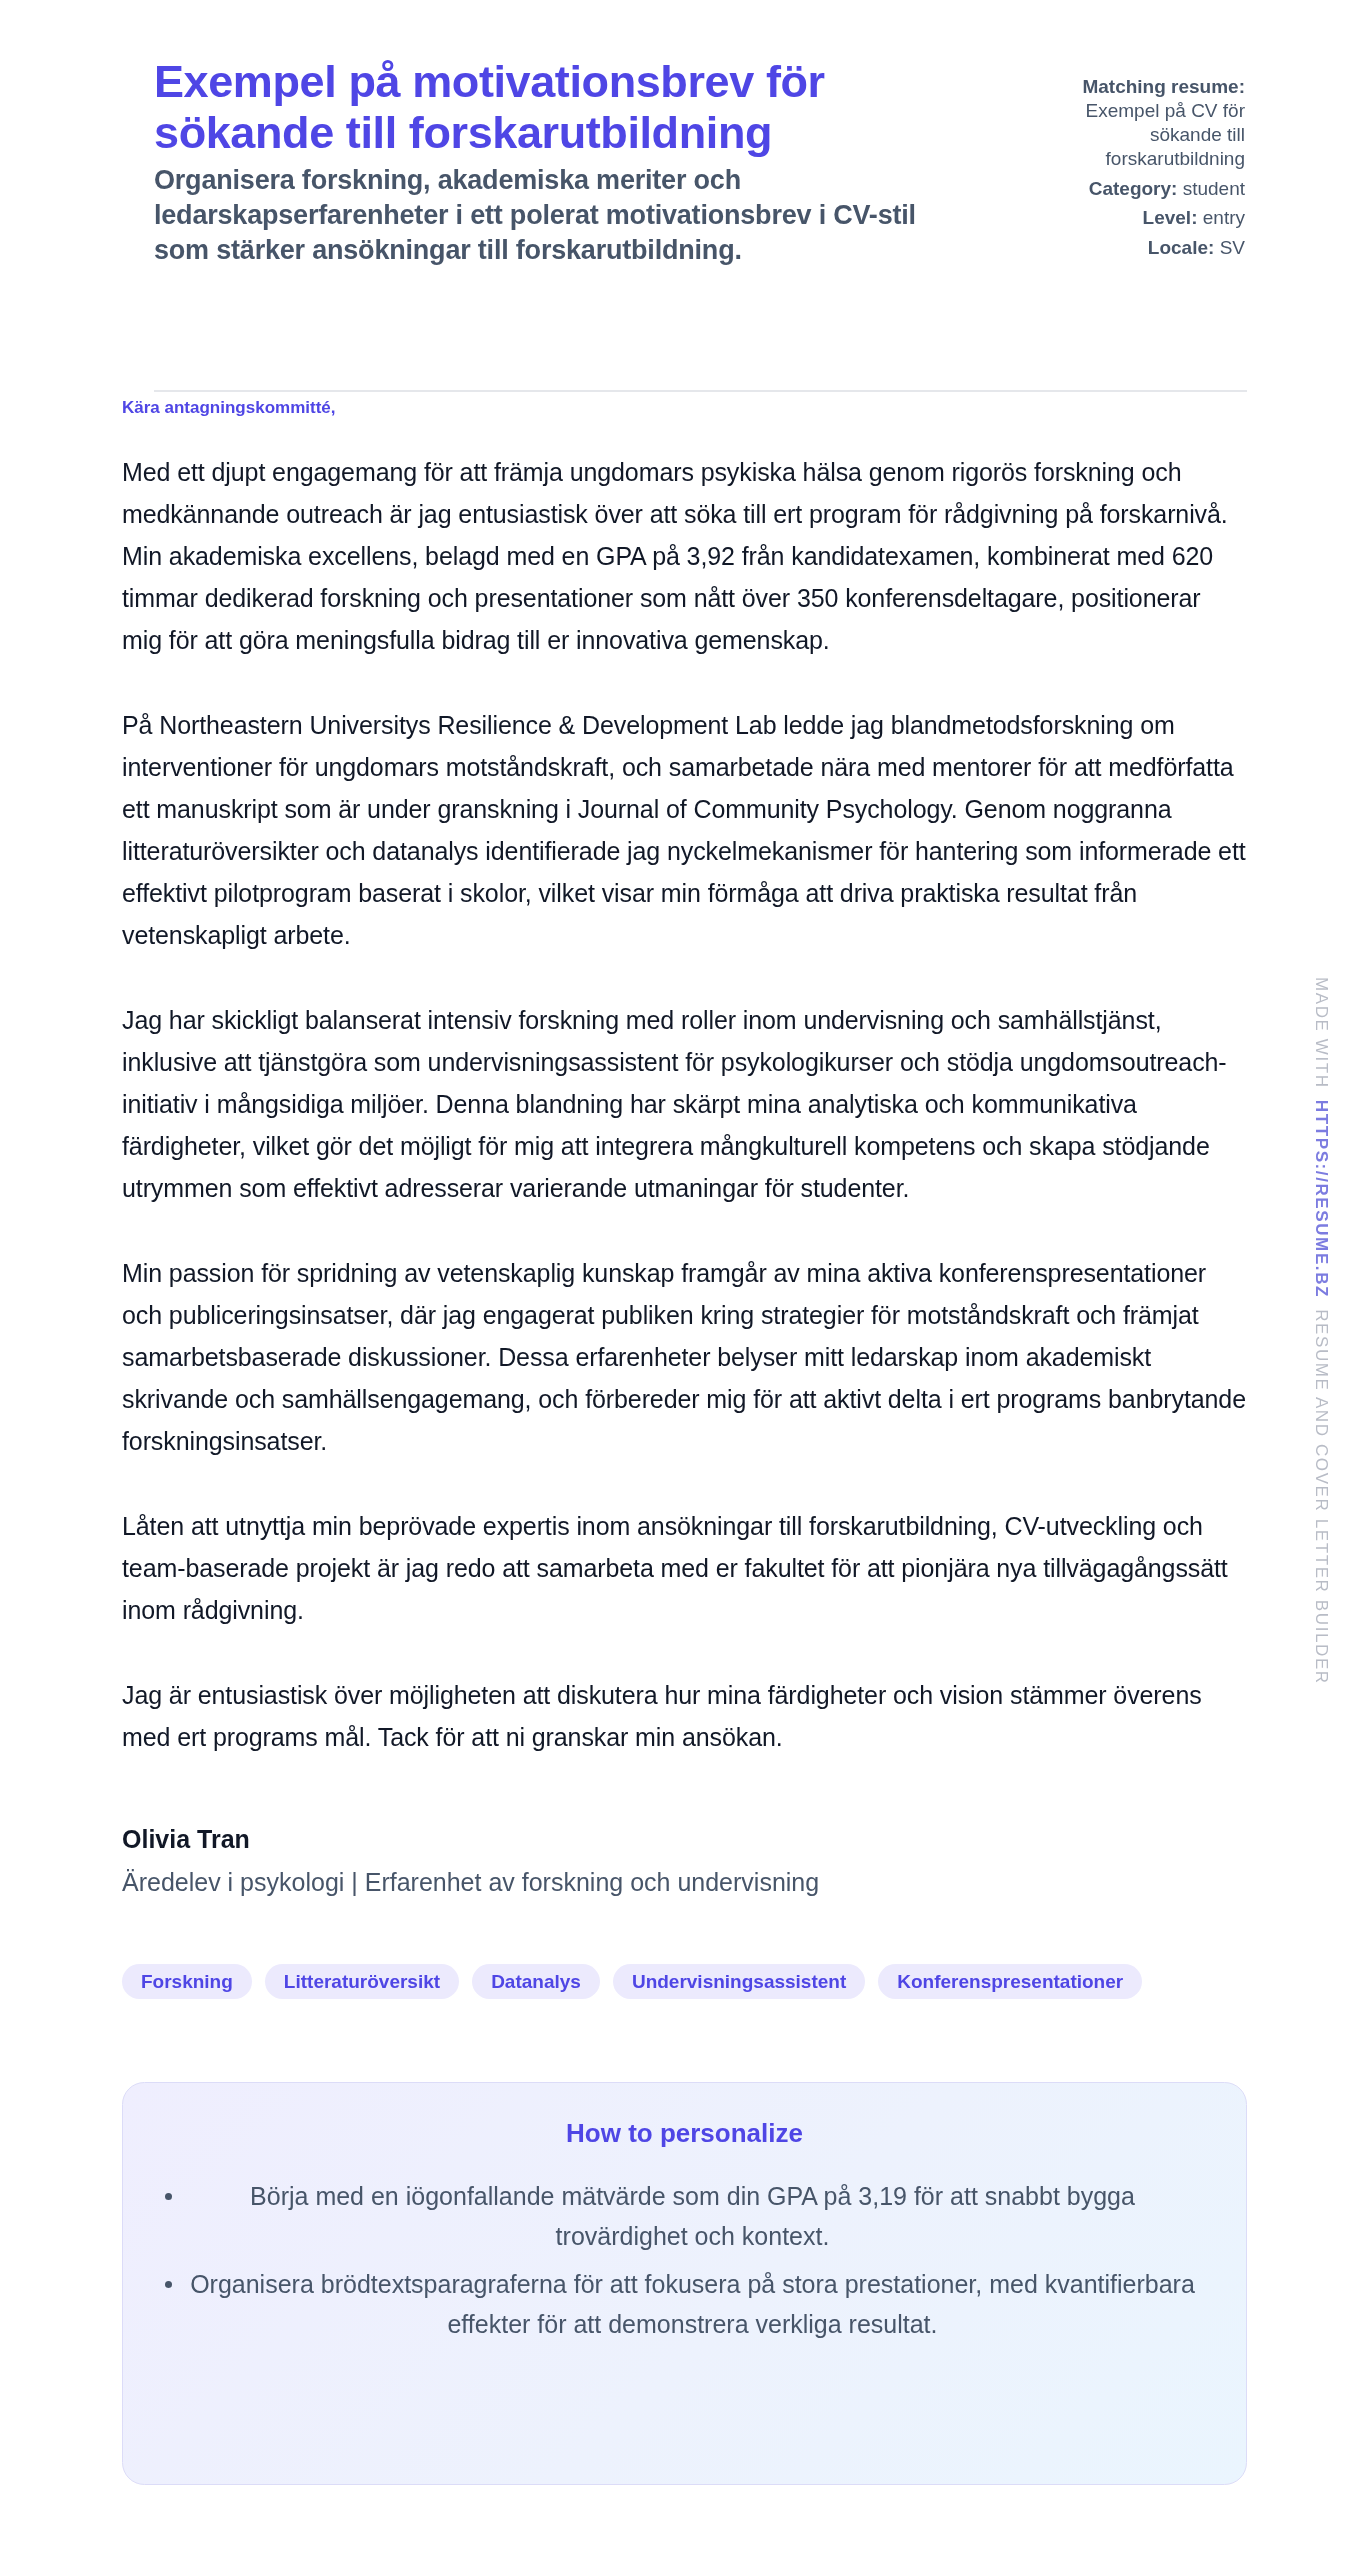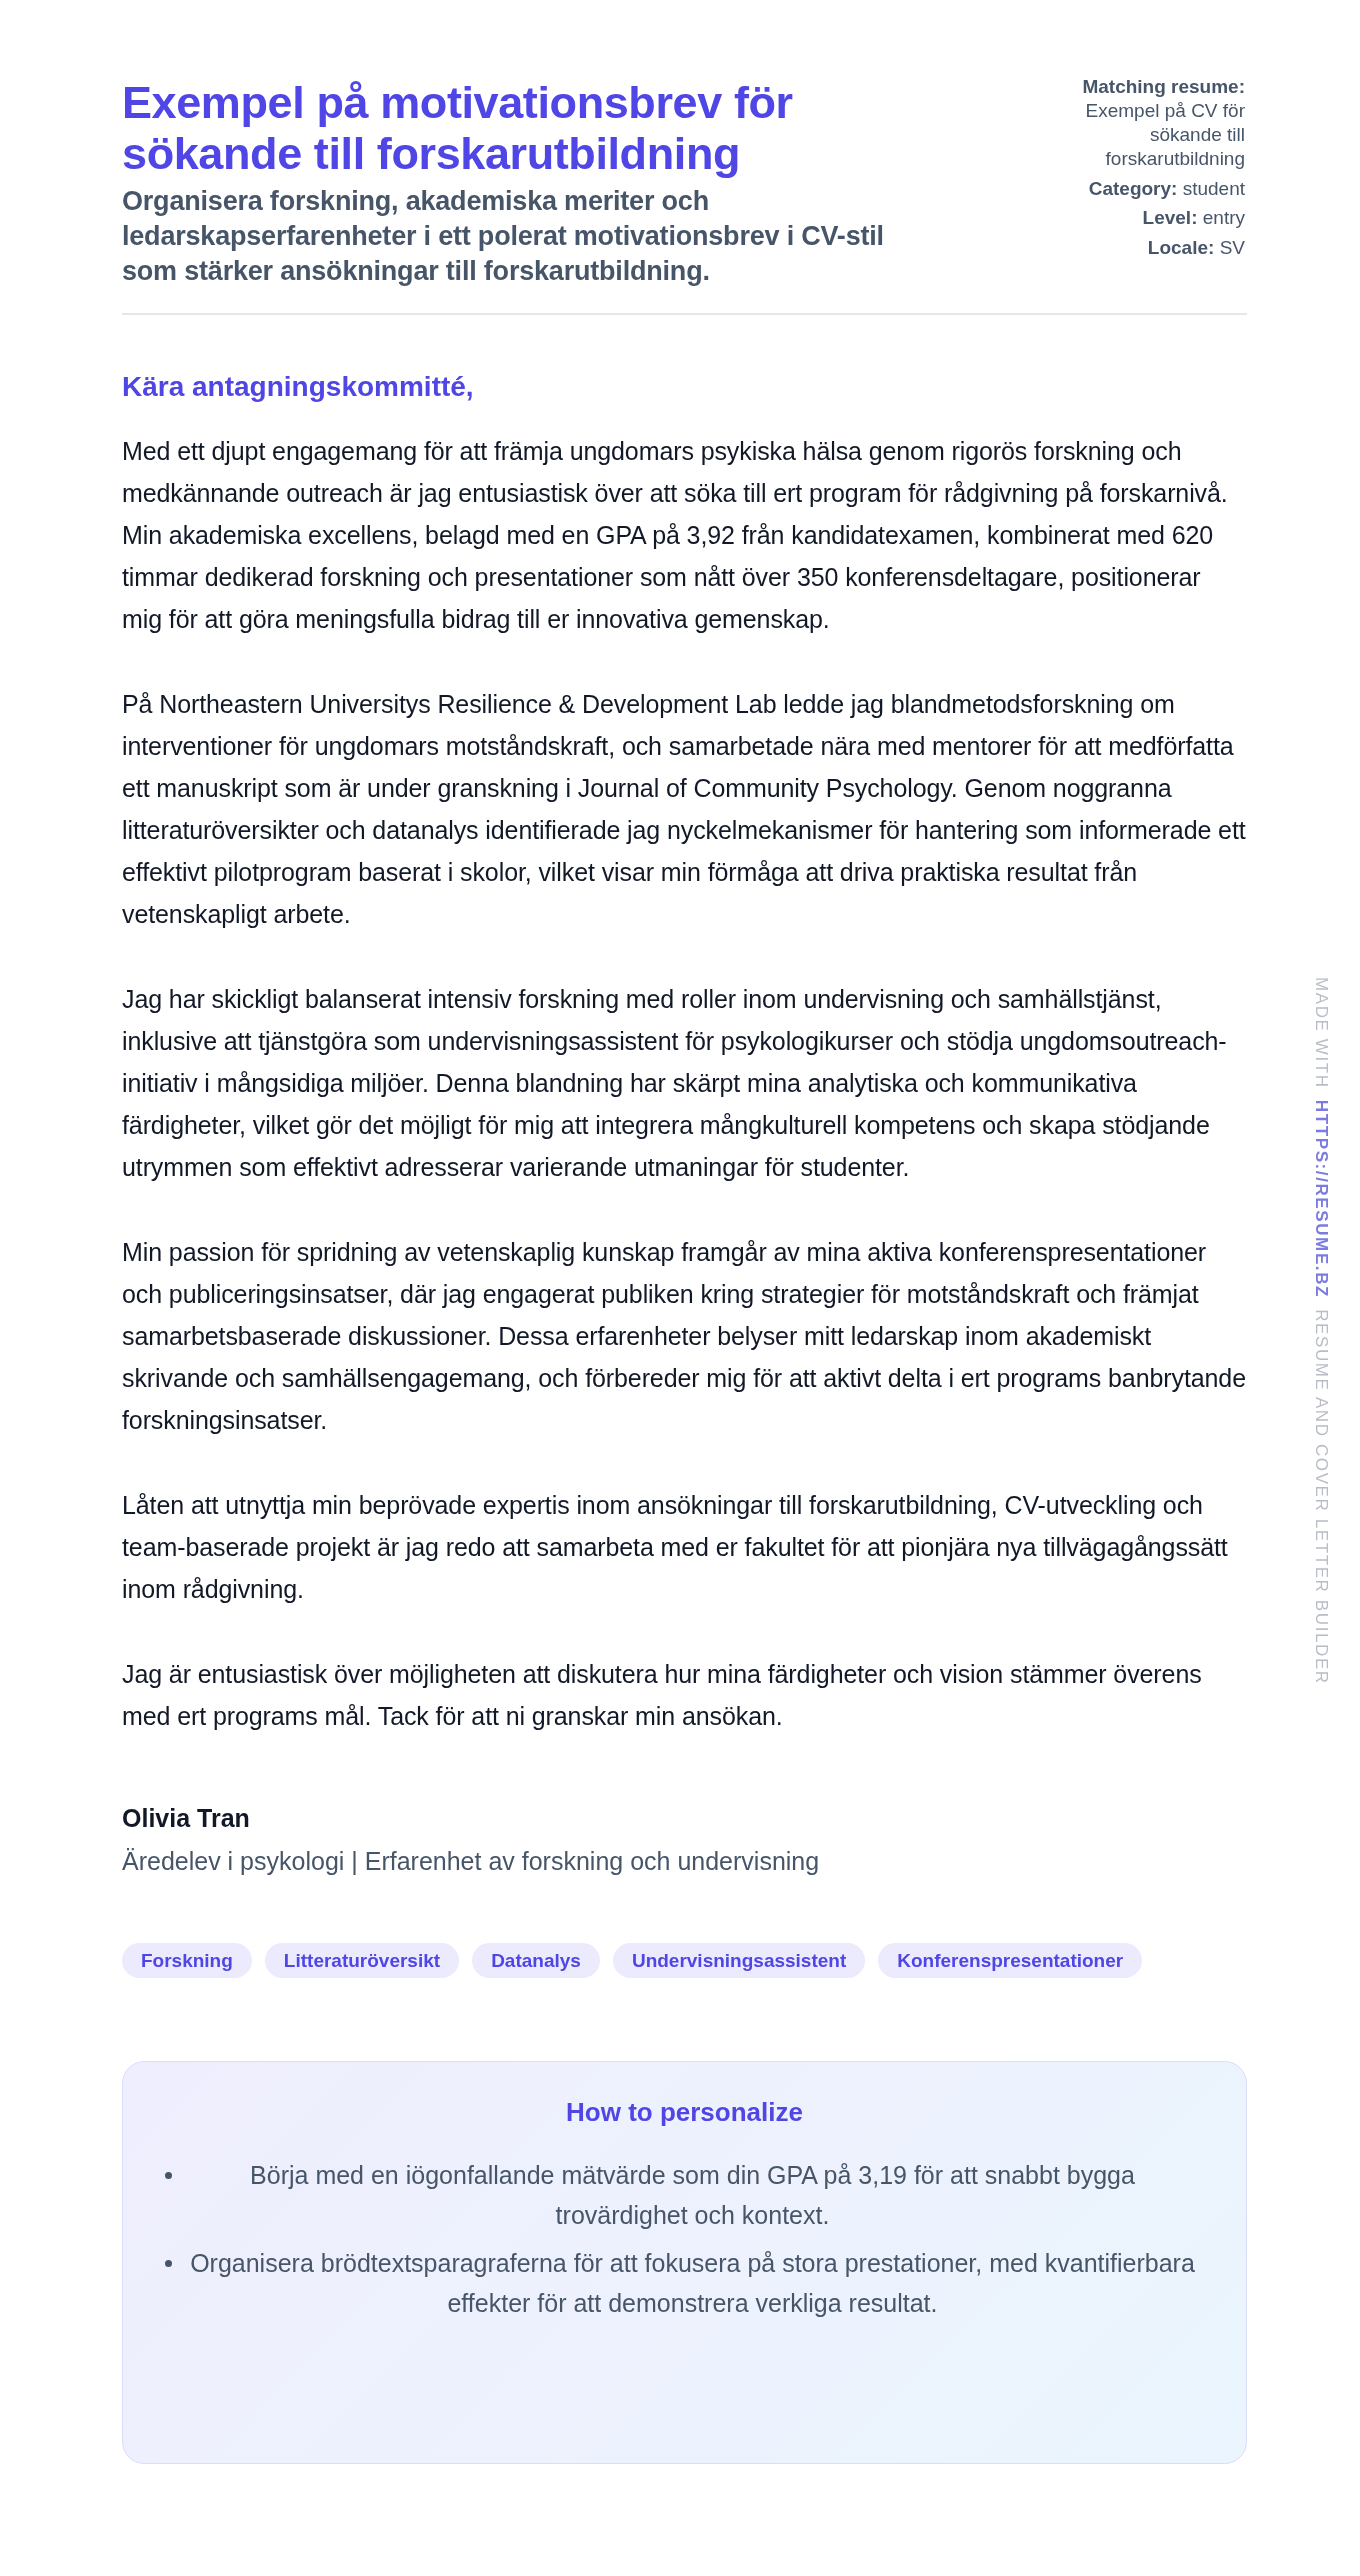--- a/index.html
+++ b/index.html
@@ -12,23 +12,24 @@
     }
     .page {
       position: absolute;
       left: 122px;
       top: 0;
       width: 1125px;
     }
     
     .header {
       position: relative;
-      padding-top: 77px;
-      height: 315px;
+      padding-top: 56px;
+      height: 392px;
       border-bottom: 2.4px solid #e5e7eb;
+      margin-left: 32px;
     }
     .title {
       width: 800px;
       font-size: 45px;
       line-height: 51px;
       font-weight: 700;
       color: #4f46e5;
       letter-spacing: -0.4px;
     }
     .subtitle {
@@ -48,22 +49,21 @@
       text-align: right;
       font-size: 19px;
       line-height: 24px;
       color: #475569;
     }
     .meta .row { margin-bottom: 5.6px; }
     .meta .row.first { margin-bottom: 5.6px; }
     .meta .k { font-weight: 700; color: #475569; }
     
     .greeting {
-      margin-top: 56px;
-      font-size: 28px;
+      font-size: 17px;
       line-height: 32px;
       font-weight: 700;
       color: #4f46e5;
     }
     .body-text { margin-top: 27px; }
     .para {
       font-size: 25px;
       line-height: 42px;
       color: #111827;
       margin-bottom: 43px;

